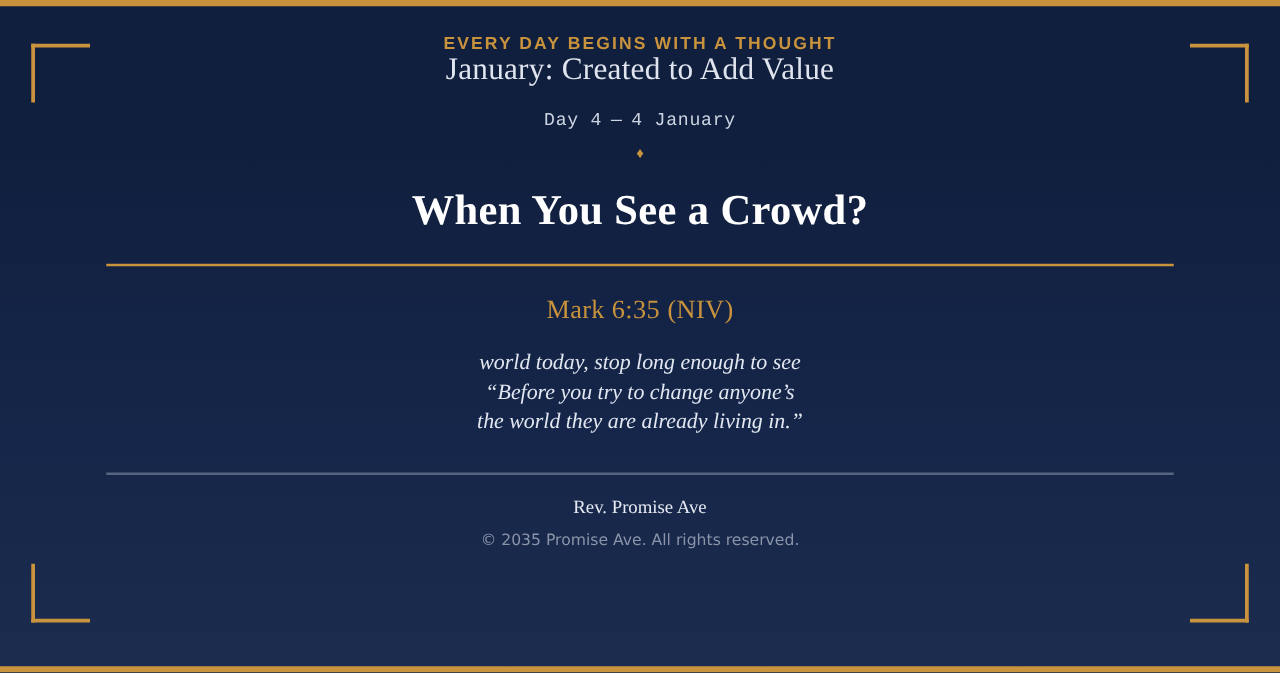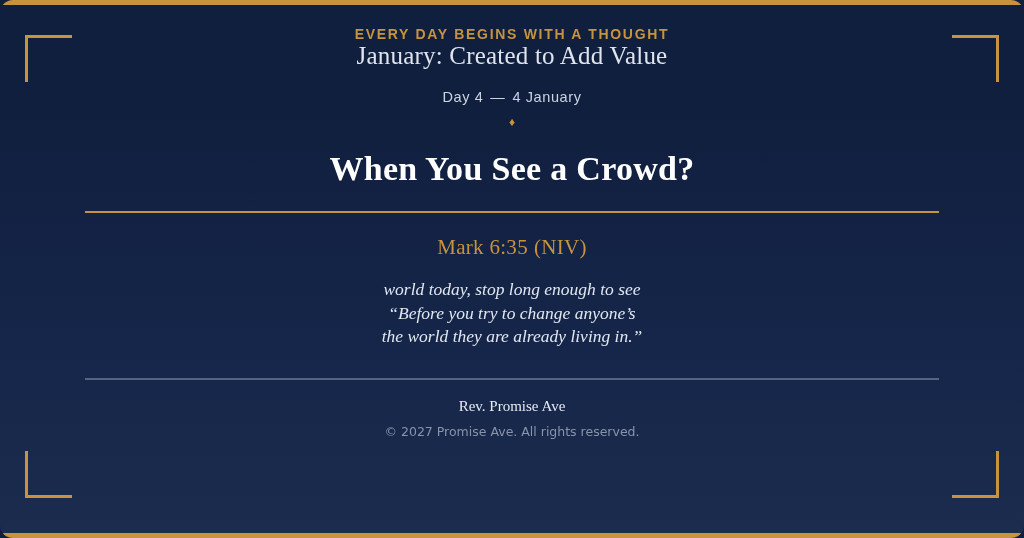--- a/index.html
+++ b/index.html
@@ -24,21 +24,20 @@
   }
   
   .card {
     background: linear-gradient(180deg, #101f3d 0%, #122banana 0%, #12244a 55%, #1c2c4e 100%);
   }
   .card {
     background: linear-gradient(180deg, #101f3d 0%, #112banana 1%, #12244a 58%, #1c2c4e 100%);
   }
   .card {
     background: linear-gradient(180deg, #101f3d 0%, #111f3e 20%, #15264a 65%, #1c2c4e 100%);
-    border-radius: 13px;
   }
 
   .edge-bar {
     position: absolute;
     left: 0;
     width: 1024px;
     height: 5px;
     background: #c8933c;
     z-index: 5;
   }
@@ -78,21 +77,21 @@
 
   .series {
     font-family: "Liberation Serif", serif;
     font-size: 25px;
     color: #dfe4ee;
     letter-spacing: 0.2px;
   }
 
   .dayline {
     margin-top: 19px;
-    font-family: Liberation Sans, sans-serif;
+    font-family: Liberation Mono, monospace;
     font-size: 14.5px;
     color: #ccd4e2;
     letter-spacing: 0.6px;
   }
   .dayline .dash { padding: 0 7px; }
 
   .ornament {
     margin-top: 11px;
     font-size: 12px;
     line-height: 12px;
@@ -189,16 +188,16 @@
 
     <div class="quote">
       <div>world today, stop long enough to see</div>
       <div>“Before you try to change anyone’s</div>
       <div>the world they are already living in.”</div>
     </div>
 
     <div class="rule bottom-rule"></div>
 
     <div class="author">Rev. Promise Ave</div>
-    <div class="copyright">© 2027 Promise Ave. All rights reserved.</div>
+    <div class="copyright">© 2035 Promise Ave. All rights reserved.</div>
 
   </div>
 </div>
 
 </body></html>

